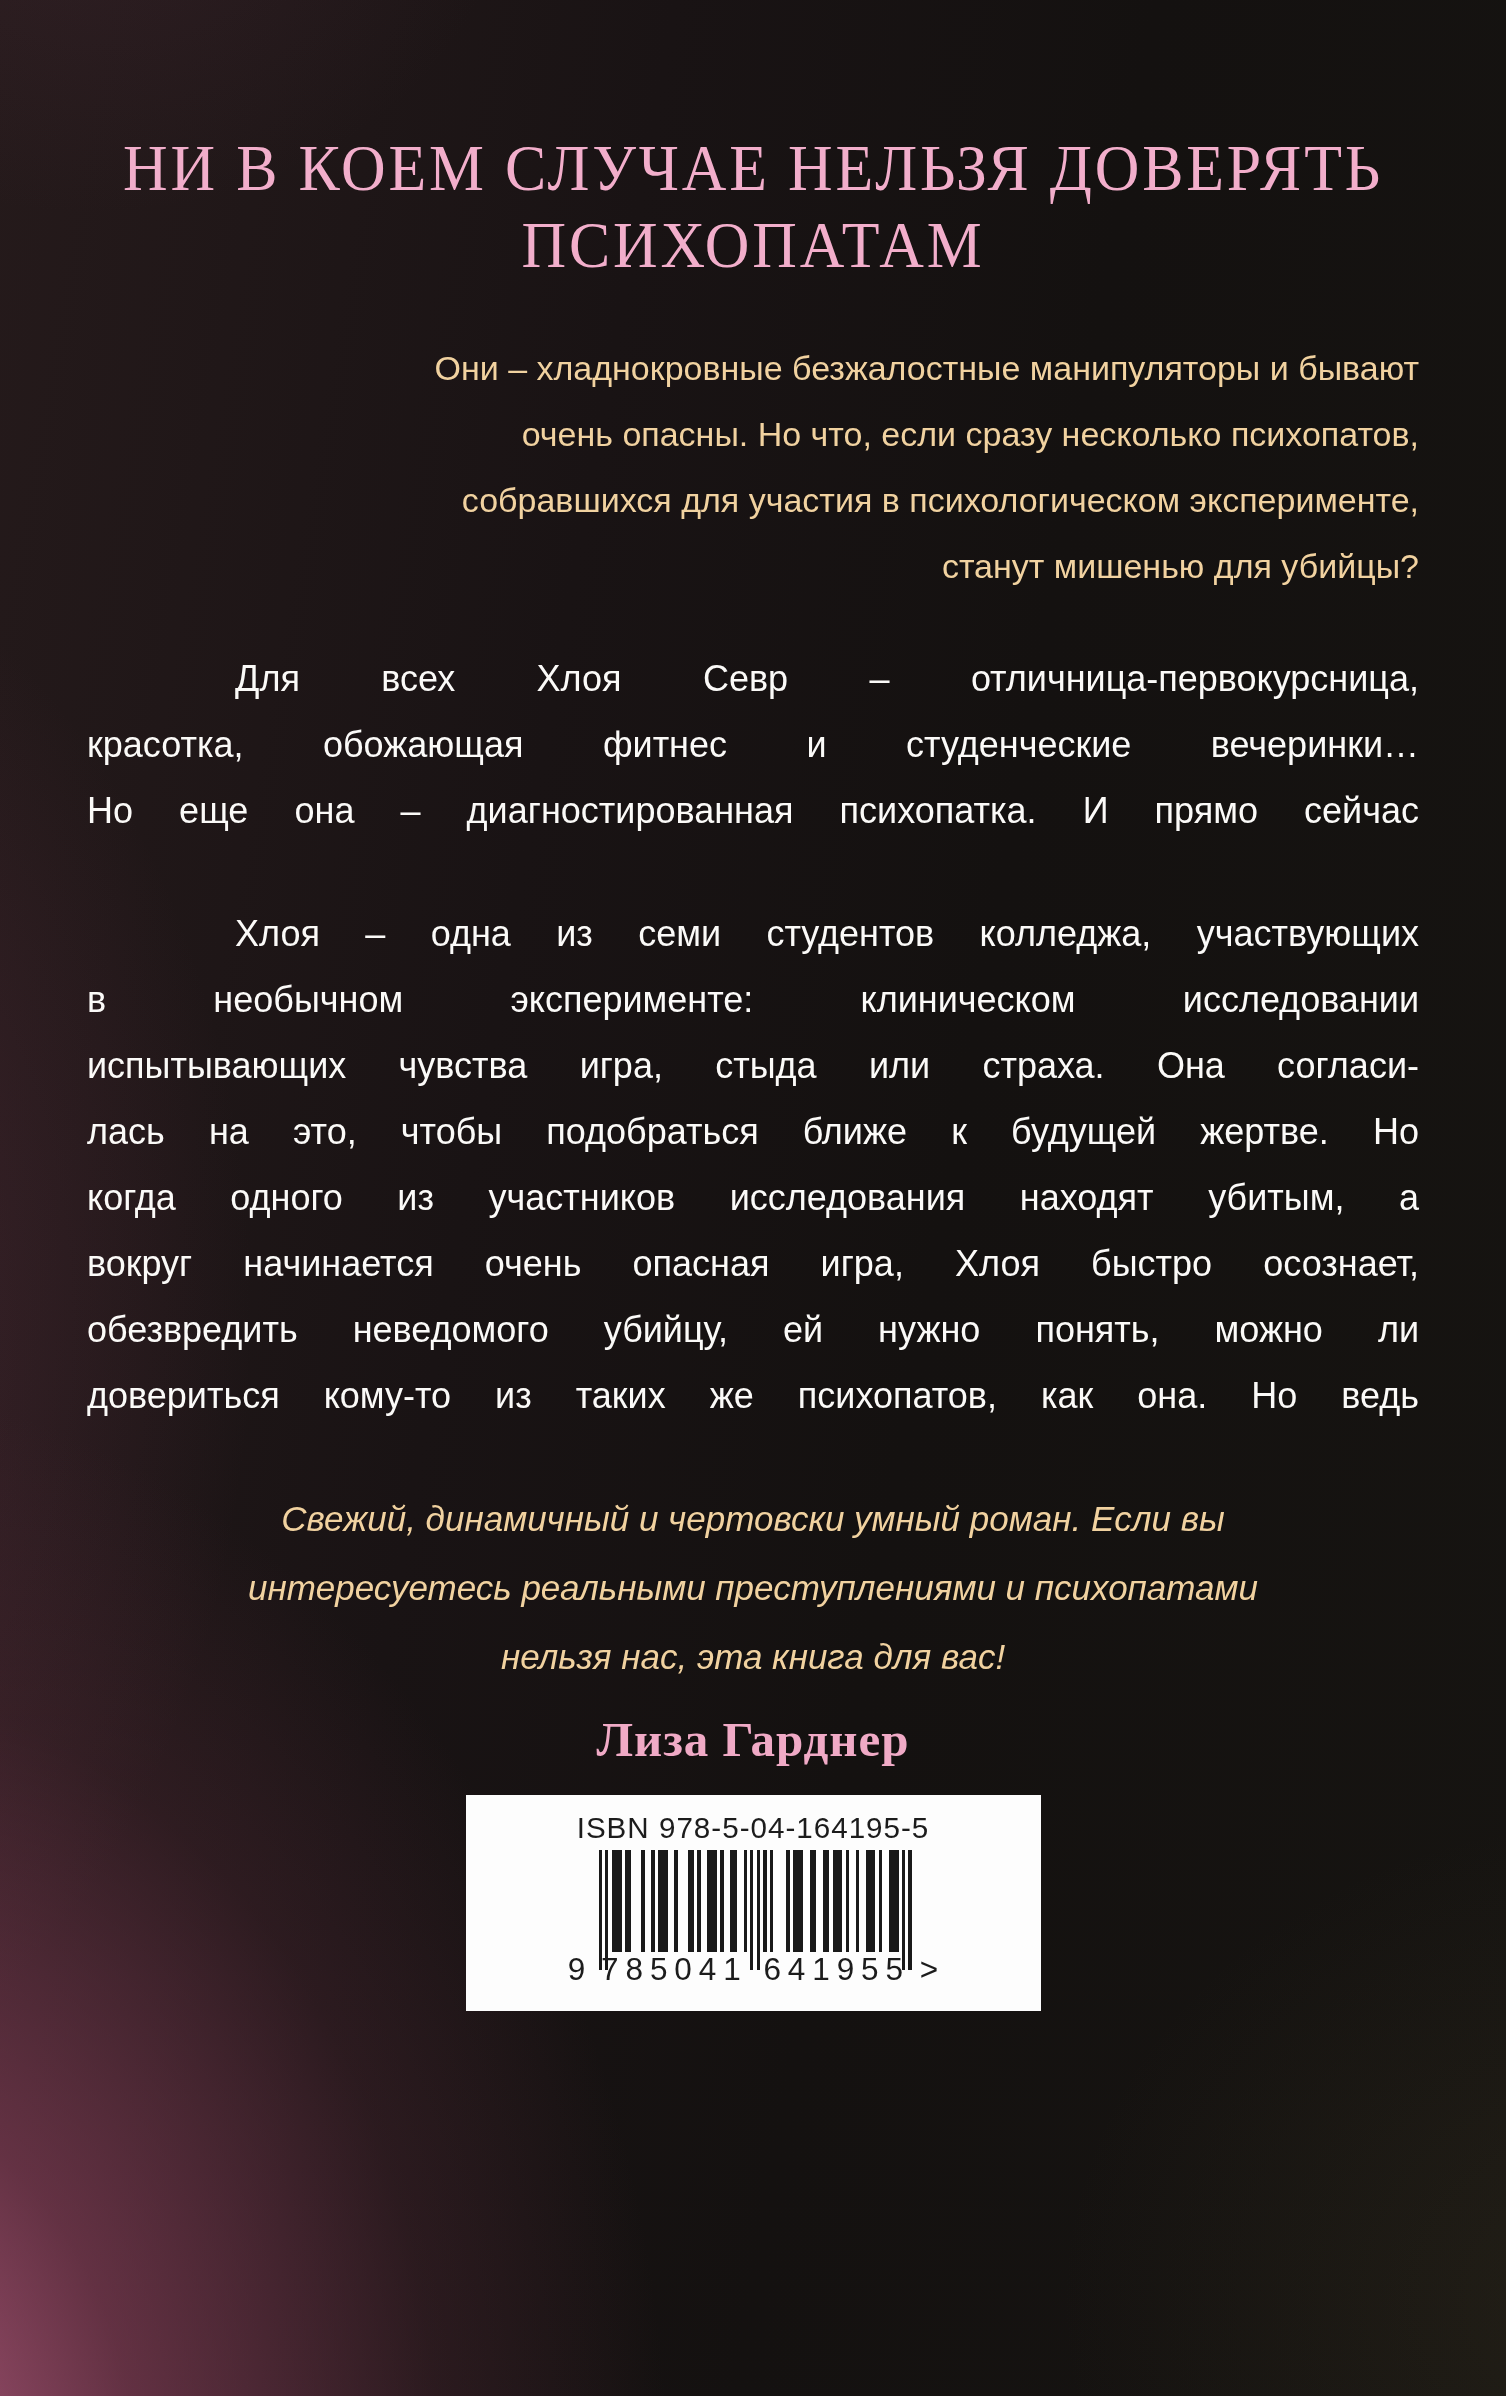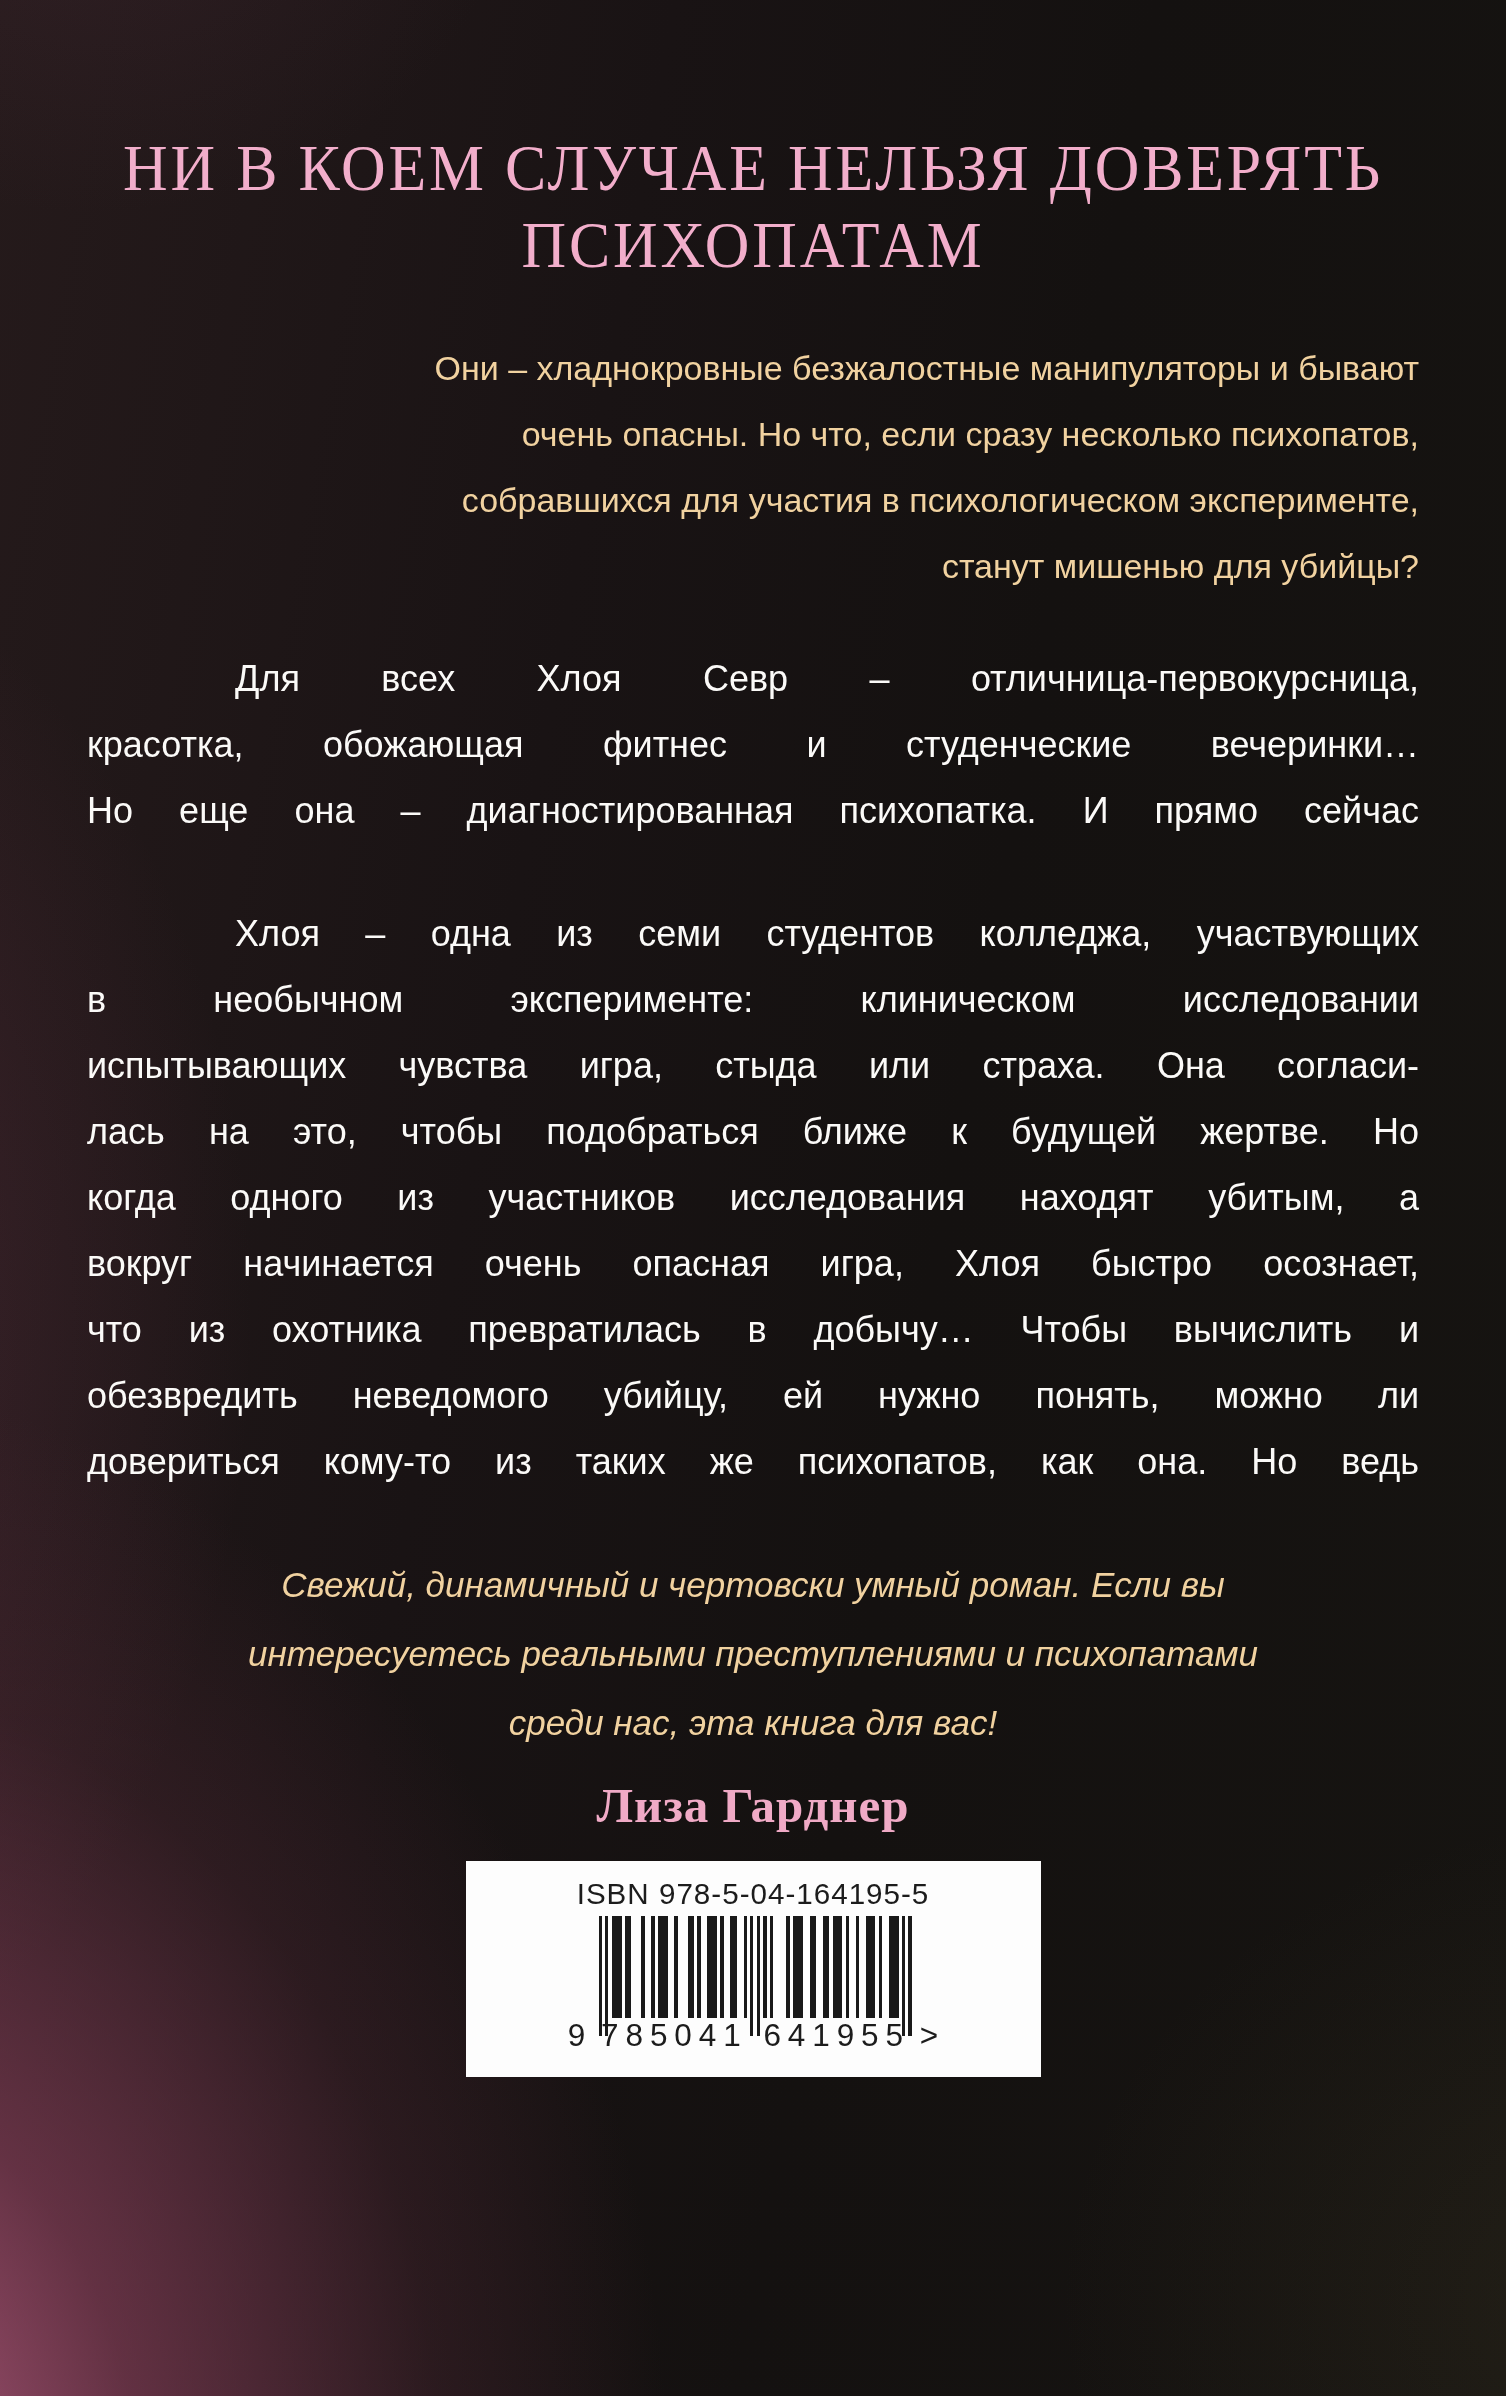--- a/index.html
+++ b/index.html
@@ -90,29 +90,28 @@
       <div class="line">Но еще она – диагностированная психопатка. И прямо сейчас</div>
     </div>
 
   <div class="para p2">
       <div class="line first">Хлоя – одна из семи студентов колледжа, участвующих</div>
       <div class="line">в необычном эксперименте: клиническом исследовании</div>
       <div class="line">испытывающих чувства игра, стыда или страха. Она согласи-</div>
       <div class="line">лась на это, чтобы подобраться ближе к будущей жертве. Но</div>
       <div class="line">когда одного из участников исследования находят убитым, а</div>
       <div class="line">вокруг начинается очень опасная игра, Хлоя быстро осознает,</div>
-      <div class="line">что из охотника превратилась в добычу… Чтобы вычислить и</div>
       <div class="line">обезвредить неведомого убийцу, ей нужно понять, можно ли</div>
       <div class="line">довериться кому-то из таких же психопатов, как она. Но ведь</div>
     </div>
 
   <div class="quote">
       <div class="line first">Свежий, динамичный и чертовски умный роман. Если вы</div>
       <div class="line">интересуетесь реальными преступлениями и психопатами</div>
-      <div class="line last">среди нас, эта книга для вас!</div>
+      <div class="line last">нельзя нас, эта книга для вас!</div>
     </div>
 
   <div class="author">Лиза Гарднер</div>
 
   <div class="barcode-panel">
     <div class="isbn">ISBN 978-5-04-164195-5</div>
     <div class="bars" id="bars">
         <div class="m on guard"></div>
         <div class="m guard"></div>
         <div class="m on guard"></div>

